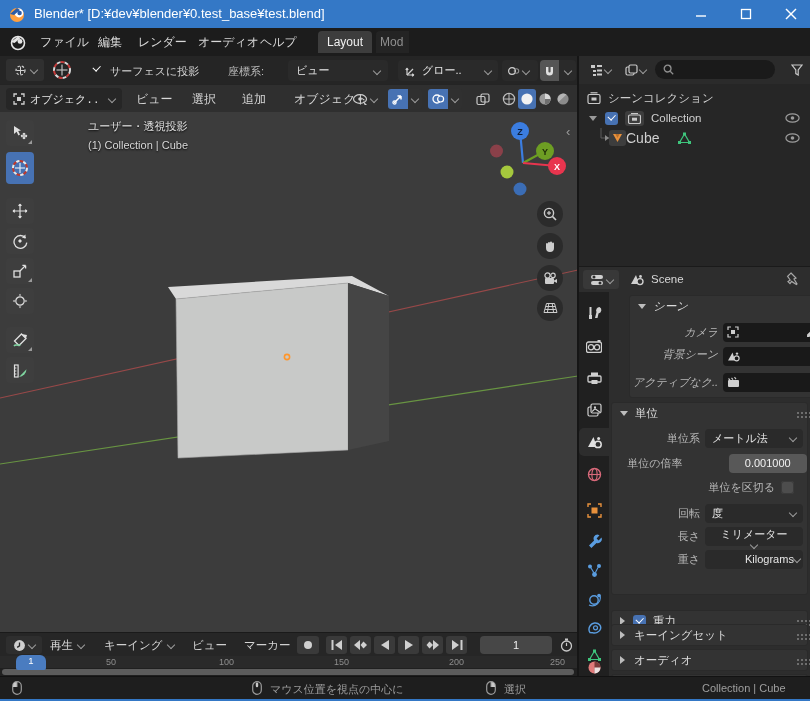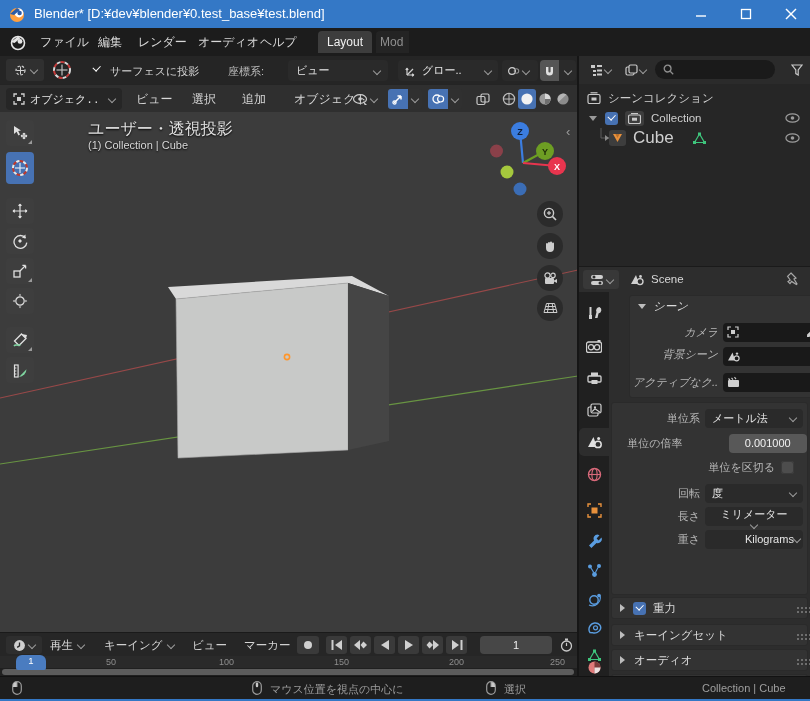--- a/index.html
+++ b/index.html
@@ -250,21 +250,21 @@
   <div class="a" style="left:0;top:112px;width:578px;height:520px;background:#3c3c3c;overflow:hidden;">
     <svg class="a" style="left:0;top:0;" width="578" height="520">
       <line x1="0" y1="286" x2="578" y2="158" stroke="#a84b4b" stroke-width="1.2" opacity="0.85"></line>
       <line x1="0" y1="352" x2="578" y2="264" stroke="#6d9e43" stroke-width="1.2" opacity="0.9"></line>
       <polygon points="168,175 352,164 389,184 348,171 176,187" fill="#d9d9d9"></polygon>
       <polygon points="176,187 348,171 348,338 178,346" fill="#c8c9c8" stroke="#a8a8a8" stroke-width="0.6"></polygon>
       <polygon points="348,171 389,184 389,329 348,338" fill="#454545"></polygon>
       <circle cx="287" cy="245" r="2.6" fill="none" stroke="#ff962c" stroke-width="1.6"></circle>
     </svg>
 
-    <span class="a" style="left:88px;top:7px;color:#e2e2e2;font-size:16px;text-shadow:0 1px 2px #000;">ユーザー・透視投影</span>
+    <span class="a" style="left:88px;top:7px;color:#e2e2e2;font-size:11px;text-shadow:0 1px 2px #000;">ユーザー・透視投影</span>
     <span class="a" style="left:88px;top:27px;color:#d8d8d8;font-size:11px;text-shadow:0 1px 2px #000;">(1) Collection | Cube</span>
 
     <div class="a tbtn" style="left:6px;top:8px;">
       <svg width="16" height="16">
           <path d="M2 1 L2 9 L4.6 6.8 L6.4 10.4 L8 9.6 L6.2 6 L9 5.6 Z" fill="#e0e0e0"></path>
           <path d="M12 8 L12 14 M9 11 L15 11 M12 8 L10.8 9.4 M12 8 L13.2 9.4 M12 14 L10.8 12.6 M12 14 L13.2 12.6 M9 11 L10.4 9.8 M9 11 L10.4 12.2 M15 11 L13.6 9.8 M15 11 L13.6 12.2" stroke="#e0e0e0" stroke-width="1.1" fill="none"></path>
         </svg>
       <i class="a" style="right:2px;bottom:2px;width:0;height:0;border-left:4px solid transparent;border-bottom:4px solid #9a9a9a;"></i>
     </div>
     <div class="a tbtn" style="left:6px;top:40px;height:32px;background:#4772b3;">
@@ -513,21 +513,21 @@
       <svg width="30" height="20" style="flex:none;">
           <path d="M22 0 L22 10 L30 10" stroke="#5a5a5a" stroke-width="1" fill="none"></path>
           <polygon points="26,7 30,10 26,13" fill="#8a8a8a"></polygon>
         </svg>
       <span style="display:flex;background:#3d3d3d;border-radius:3px;padding:2px;">
         <svg width="13" height="12">
             <path d="M2 2 L11 2 L6.5 10 Z" fill="#e8913c"></path>
             <path d="M4.4 2 L6.5 6 L8.6 2" fill="#b86f2a"></path>
           </svg>
       </span>
-      <span style="margin-left:7px;color:#cfcfcf;font-size:17px;">Cube</span>
+      <span style="margin-left:0;color:#cfcfcf;font-size:14px;">Cube</span>
       <span style="margin-left:18px;display:flex;flex:1;">
         <svg width="15" height="13">
             <path d="M2.5 10.5 L7.5 2 L12.5 10.5 Z" fill="none" stroke="#3ec57c" stroke-width="1.2"></path>
             <rect x="1" y="9" width="3" height="3" fill="#3ec57c"></rect>
             <rect x="6" y="0.5" width="3" height="3" fill="#3ec57c"></rect>
             <rect x="11" y="9" width="3" height="3" fill="#3ec57c"></rect>
           </svg>
       </span>
       <span style="margin-right:10px;display:flex;">
         <svg width="15" height="10">
@@ -696,20 +696,25 @@
               <rect x="1" y="4" width="11" height="7" rx="1" fill="#cfcfcf"></rect>
               <line x1="1.5" y1="2.5" x2="3" y2="4" stroke="#cfcfcf" stroke-width="1.1"></line>
               <line x1="4.5" y1="1.8" x2="6" y2="3.6" stroke="#cfcfcf" stroke-width="1.1"></line>
               <line x1="7.5" y1="1.2" x2="9" y2="3.2" stroke="#cfcfcf" stroke-width="1.1"></line>
             </svg>
         </div>
       </div>
     </div>
 
     <div class="a panel" style="left:2px;top:110px;width:197px;height:193px;">
+      <div style="display:flex;align-items:center;height:20px;padding:0 8px;">
+        <i class="tri-d"></i>
+        <span style="margin-left:7px;color:#dcdcdc;font-size:11.5px;flex:1;">単位</span>
+        <i class="dots"></i>
+      </div>
       <div style="display:flex;align-items:center;height:20px;margin-top:5px;">
         <span class="lbl" style="width:88px;">単位系</span>
         <div class="dd" style="margin-left:5px;width:98px;height:19px;padding:0 7px;">
           <span class="val" style="flex:1;">メートル法</span>
             <i class="chv"></i>
         </div>
       </div>
       <div style="display:flex;align-items:center;height:20px;margin-top:5px;gap:41px;">
         <span class="lbl" style="width:88px;">単位の倍率</span>
         <div style="margin-left:5px;width:98px;height:19px;background:#585858;border-radius:4px;display:flex;align-items:center;justify-content:center;">
@@ -736,21 +741,21 @@
       </div>
       <div style="display:flex;align-items:center;height:20px;margin-top:3px;">
         <span class="lbl" style="width:88px;">重さ</span>
         <div class="dd" style="margin-left:5px;width:98px;height:19px;padding:0 7px;">
           <span class="val" style="flex:1;padding-left:33px;">Kilograms</span>
             <i class="chv"></i>
         </div>
       </div>
     </div>
 
-    <div class="a panel" style="left:2px;top:305px;width:197px;height:22px;display:flex;align-items:center;padding:0 8px;">
+    <div class="a panel" style="left:2px;top:318px;width:197px;height:22px;display:flex;align-items:center;padding:0 8px;">
       <i class="tri-r"></i>
       <span class="cb on" style="margin-left:8px;"></span>
       <span style="margin-left:7px;color:#dcdcdc;font-size:11.5px;flex:1;">重力</span>
       <i class="dots"></i>
     </div>
 
     <div class="a panel" style="left:2px;top:332px;width:197px;height:22px;display:flex;align-items:center;padding:0 8px;">
       <i class="tri-r"></i>
       <span style="margin-left:9px;color:#dcdcdc;font-size:11.5px;flex:1;">キーイングセット</span>
       <i class="dots"></i>

